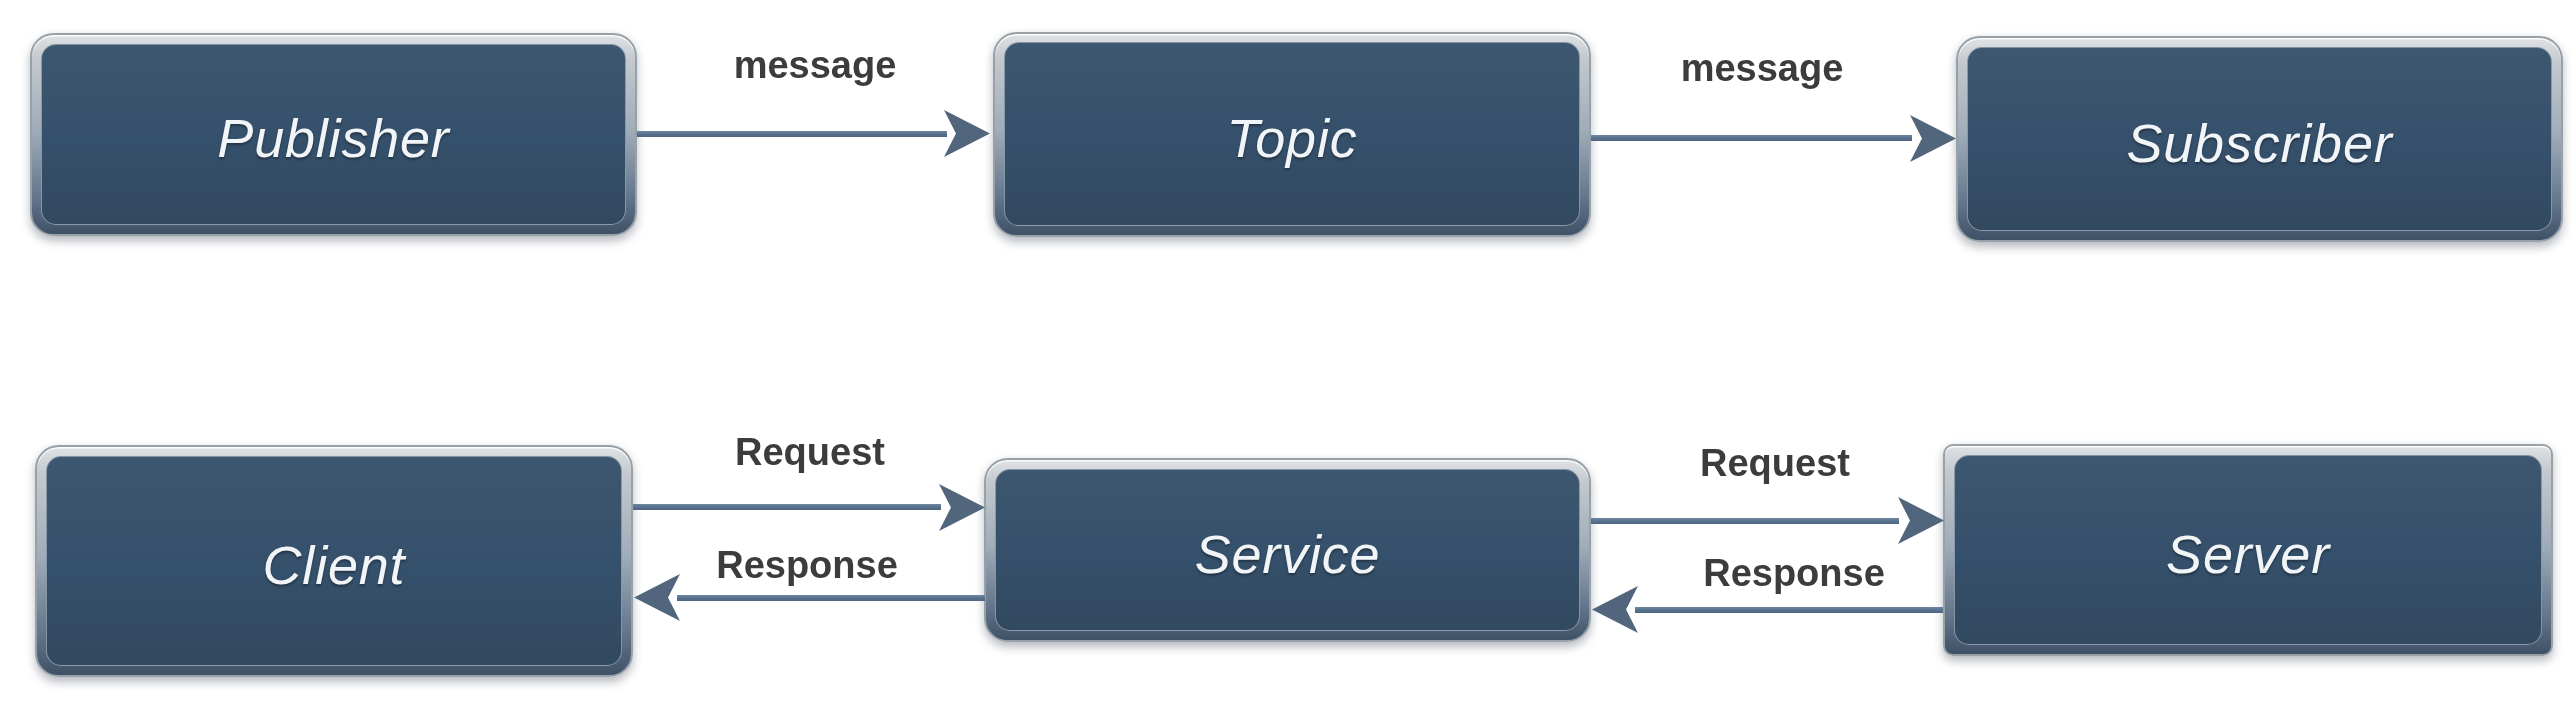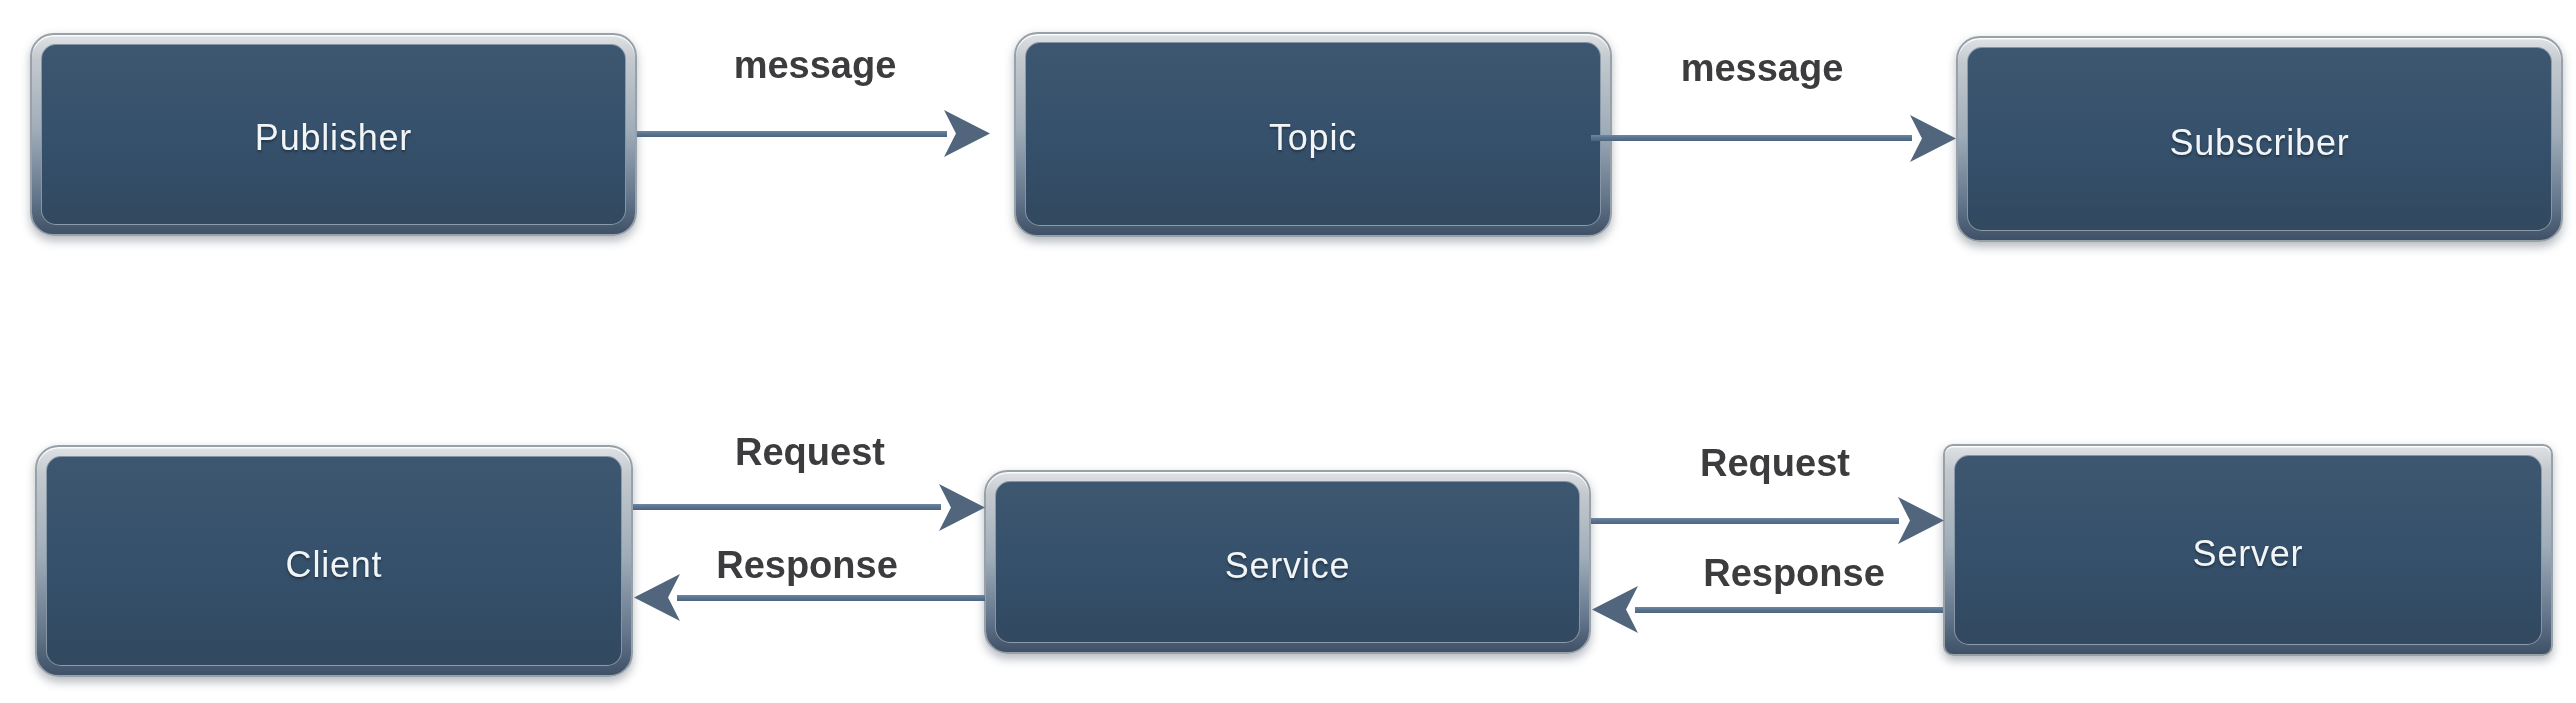--- a/index.html
+++ b/index.html
@@ -43,33 +43,34 @@
     height:100%;
     border-radius:15px;
     border:1.6px solid rgba(235,240,244,0.45);
     background:linear-gradient(180deg, var(--node-fill-top) 0%, #35506B 55%, var(--node-fill-bottom) 100%);
     display:flex;
     align-items:center;
     justify-content:center;
   }
   .node-label{
     color:var(--node-text);
-    font-size:36px;
+    font-size:54px;
     font-weight:400;
     letter-spacing:0.8px;
     padding-top:7.9px;
     text-shadow:0 1.6px 2.4px rgba(0,0,0,0.35);
     white-space:nowrap;
+    font-style:italic;
   }
   
   .node-publisher { left:30px;   top:33px;  width:607px; height:203px; }
-  .node-topic     { left:993px; top:31.5px;  width:598px; height:205px;margin-left:21px; }
+  .node-topic     { left:993px; top:31.5px;  width:598px; height:205px; }
   .node-subscriber{ left:1956px; top:36px;  width:607px; height:206px; }
   .node-client    { left:35px;   top:445px; width:598px; height:232px; }
-  .node-service   { left:984px; top:470px; width:607px; height:184px; }
+  .node-service   { left:984px; top:458px; width:607px; height:184px; }
   .node-server    { left:1943px; top:444px; width:610px; height:212px;border-radius:10px; }
 
   
   .edge-shaft{
     position:absolute;
     height:6.3px;
     background:linear-gradient(180deg,#6F87A1 0%, var(--arrow-shaft) 45%, #4D647E 100%);
   }
   .edge-head{
     position:absolute;

